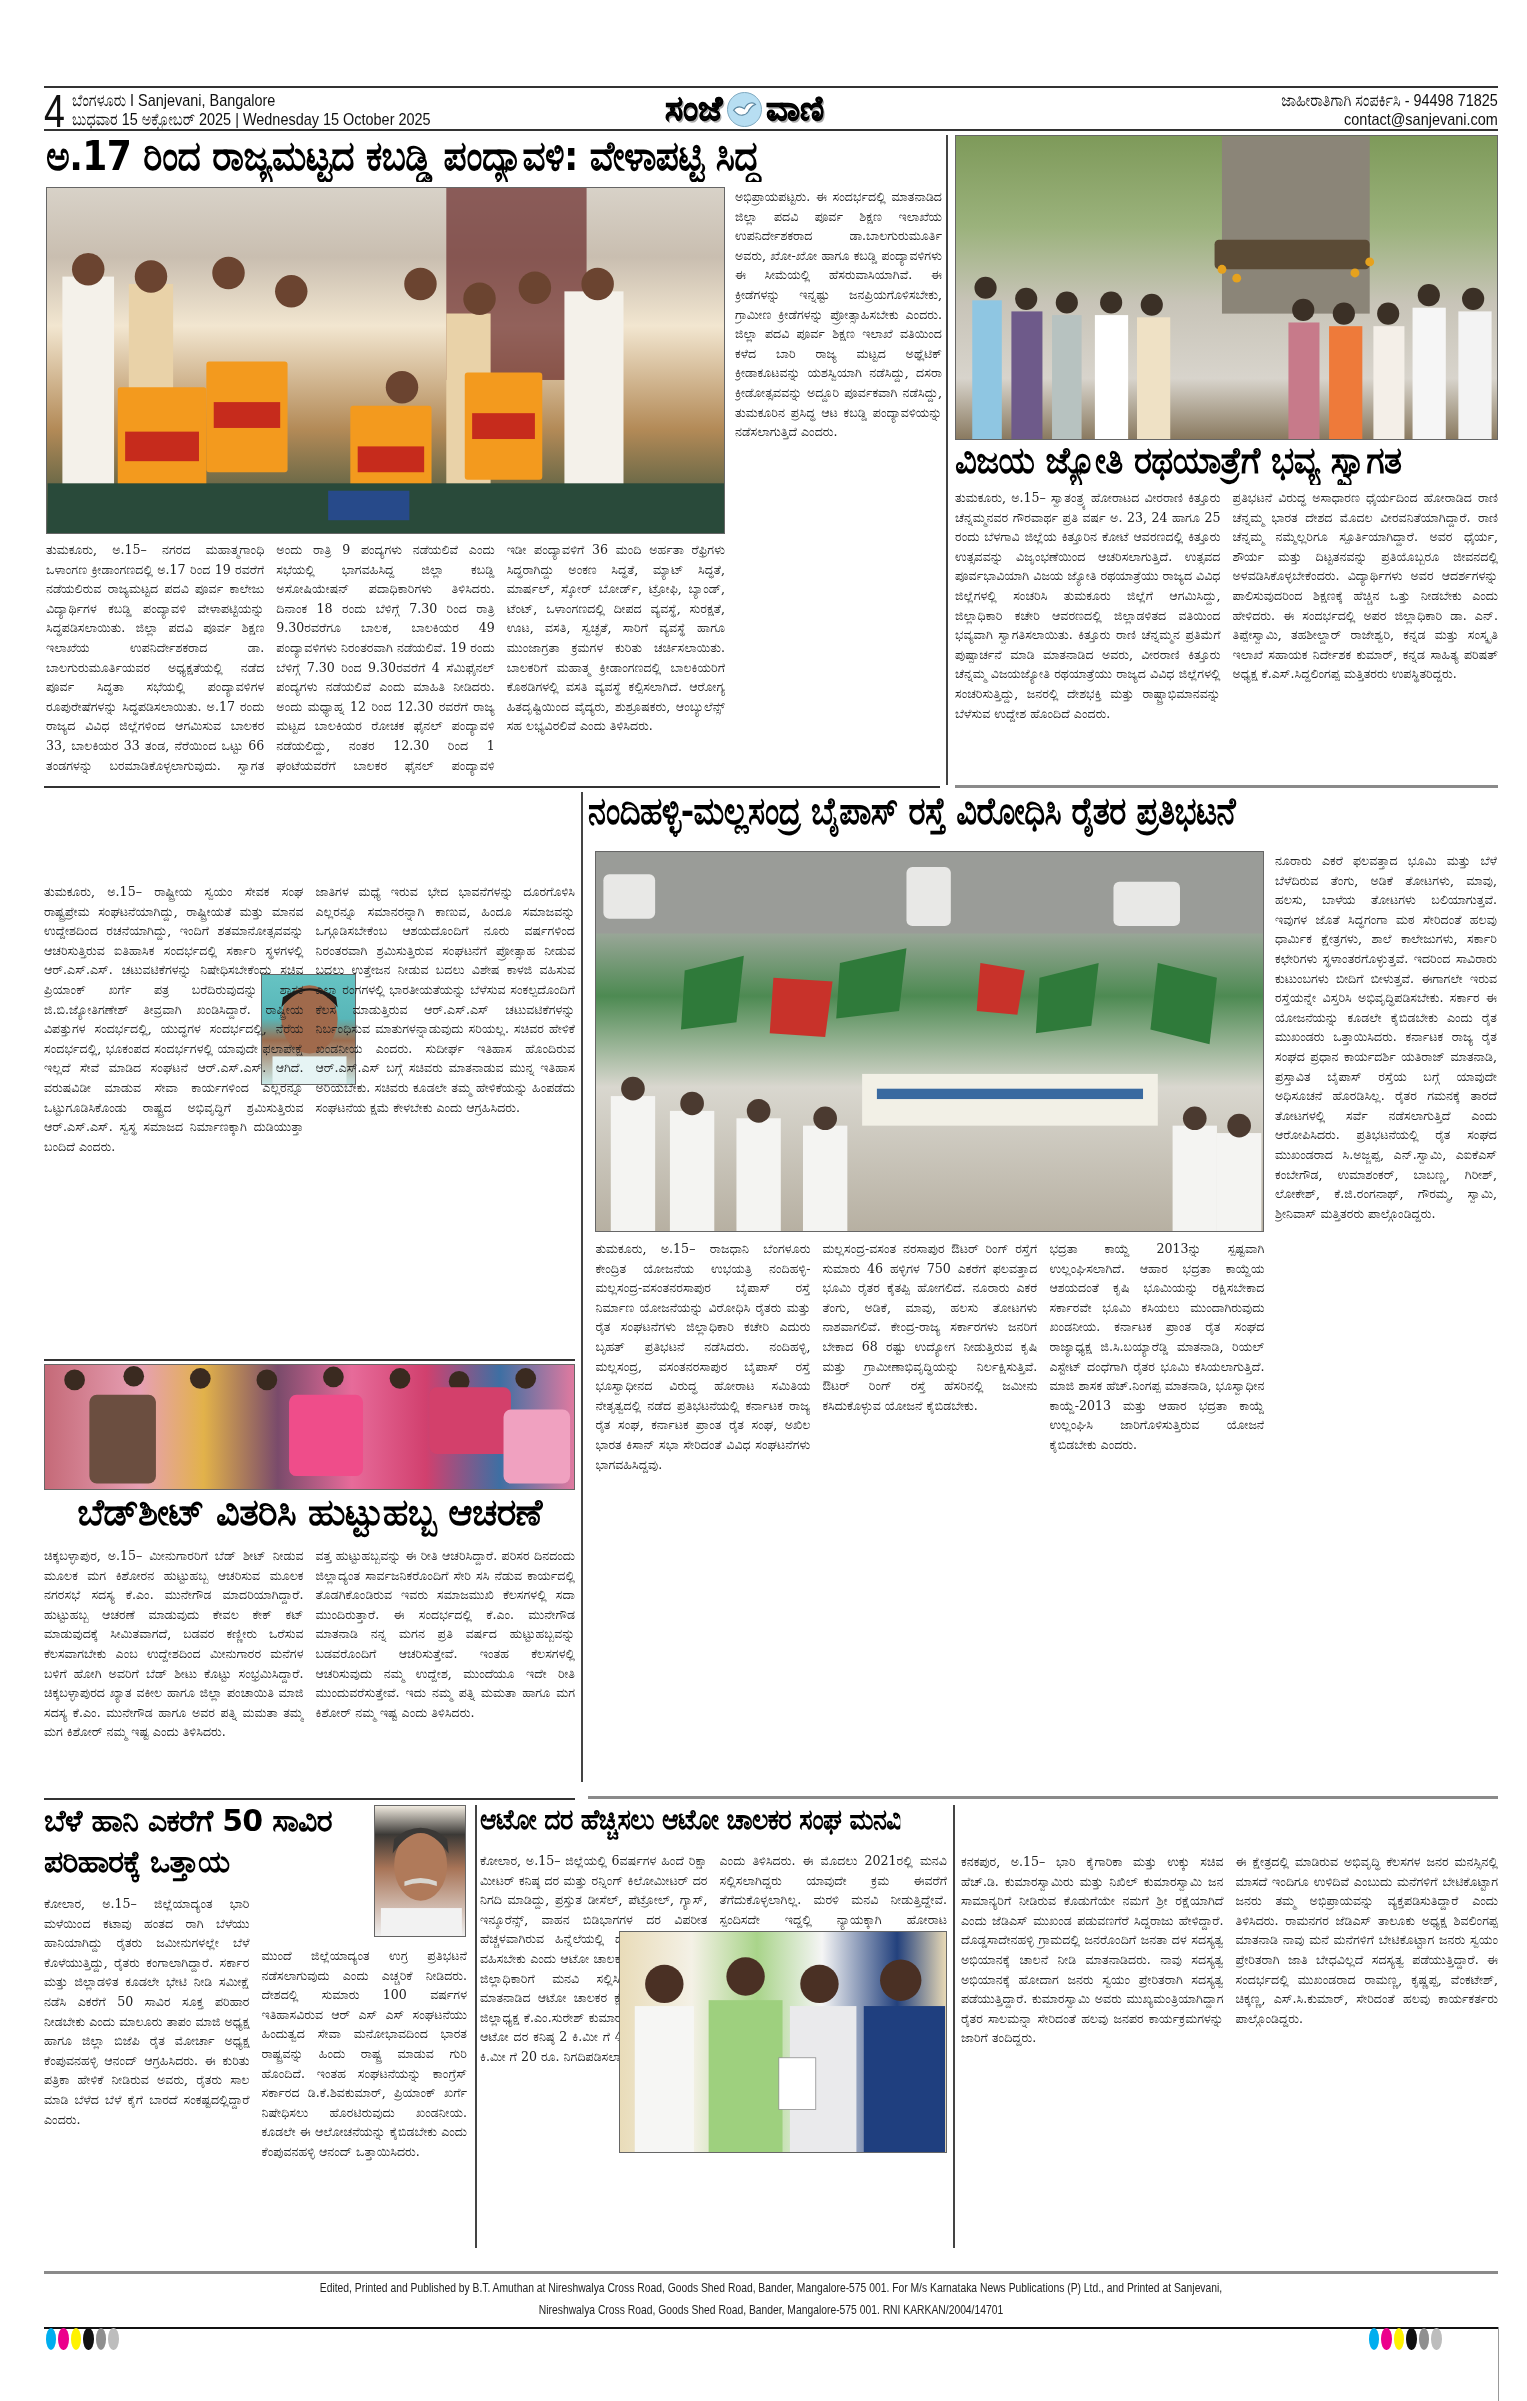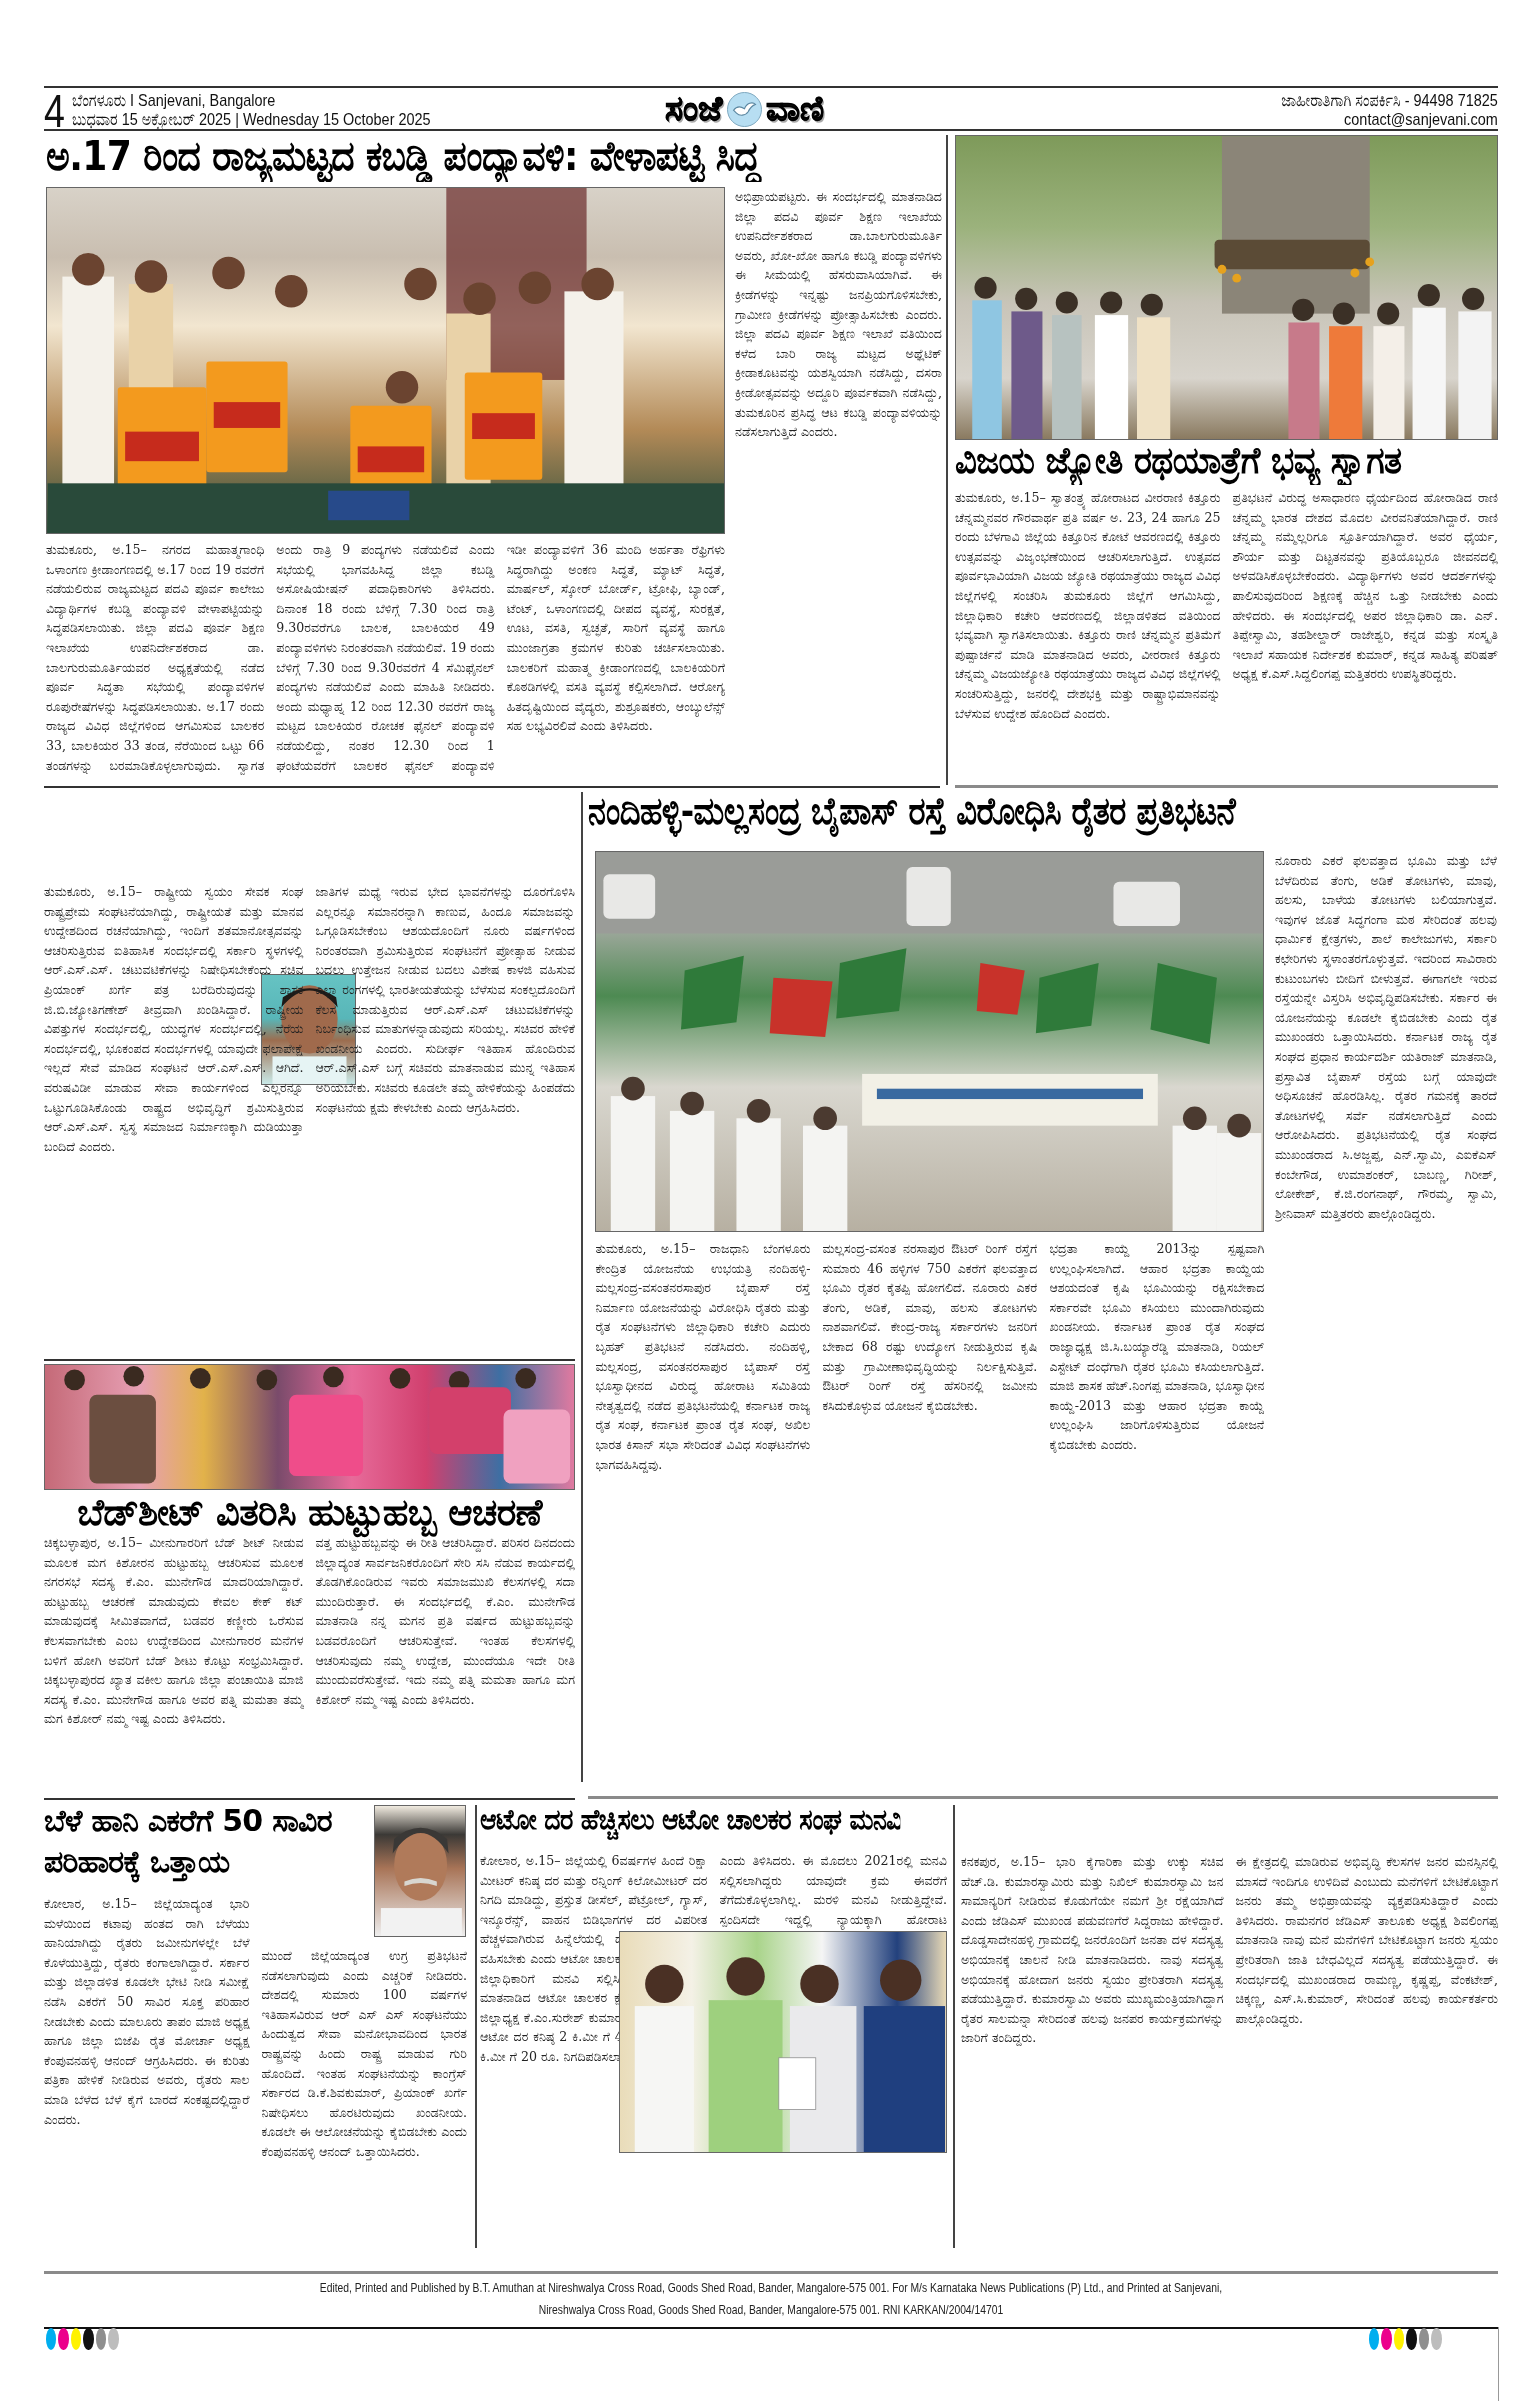--- a/index.html
+++ b/index.html
@@ -239,21 +239,21 @@
           <circle cx="560" cy="22" r="14"></circle>
           <circle cx="650" cy="18" r="14"></circle>
         </g>
       <rect x="60" y="40" width="90" height="120" rx="10" fill="#6b4e40"></rect>
       <rect x="330" y="40" width="100" height="110" rx="10" fill="#ef4d8a"></rect>
       <rect x="520" y="30" width="110" height="90" rx="10" fill="#d3406b"></rect>
       <rect x="620" y="60" width="90" height="100" rx="10" fill="#f0a1c0"></rect>
     </svg>
   </div>
   <div class="hl" style="position:absolute; left:0; top:130px; font-size:37px; height:46px; width:531px; text-align:center;">ಬೆಡ್‌ಶೀಟ್ ವಿತರಿಸಿ ಹುಟ್ಟುಹಬ್ಬ ಆಚರಣೆ</div>
-  <div class="cols" style="position:absolute; left:0; top:169px; width:531px; height:232px;">
+  <div class="cols" style="position:absolute; left:0; top:182px; width:531px; height:232px;">
     <div class="txt">ಚಿಕ್ಕಬಳ್ಳಾಪುರ, ಅ.15– ಮೀನುಗಾರರಿಗೆ ಬೆಡ್ ಶೀಟ್ ನೀಡುವ ಮೂಲಕ ಮಗ ಕಿಶೋರನ ಹುಟ್ಟುಹಬ್ಬ ಆಚರಿಸುವ ಮೂಲಕ ನಗರಸಭೆ ಸದಸ್ಯ ಕೆ.ಎಂ. ಮುನೇಗೌಡ ಮಾದರಿಯಾಗಿದ್ದಾರೆ. ಹುಟ್ಟುಹಬ್ಬ ಆಚರಣೆ ಮಾಡುವುದು ಕೇವಲ ಕೇಕ್ ಕಟ್ ಮಾಡುವುದಕ್ಕೆ ಸೀಮಿತವಾಗದೆ, ಬಡವರ ಕಣ್ಣೀರು ಒರೆಸುವ ಕೆಲಸವಾಗಬೇಕು ಎಂಬ ಉದ್ದೇಶದಿಂದ ಮೀನುಗಾರರ ಮನೆಗಳ ಬಳಿಗೆ ಹೋಗಿ ಅವರಿಗೆ ಬೆಡ್ ಶೀಟು ಕೊಟ್ಟು ಸಂಭ್ರಮಿಸಿದ್ದಾರೆ. ಚಿಕ್ಕಬಳ್ಳಾಪುರದ ಖ್ಯಾತ ವಕೀಲ ಹಾಗೂ ಜಿಲ್ಲಾ ಪಂಚಾಯಿತಿ ಮಾಜಿ ಸದಸ್ಯ ಕೆ.ಎಂ. ಮುನೇಗೌಡ ಹಾಗೂ ಅವರ ಪತ್ನಿ ಮಮತಾ ತಮ್ಮ ಮಗ ಕಿಶೋರ್ ನಮ್ಮ ಇಷ್ಟ ಎಂದು ತಿಳಿಸಿದರು.</div>
     <div class="txt">ವತ್ತ ಹುಟ್ಟುಹಬ್ಬವನ್ನು ಈ ರೀತಿ ಆಚರಿಸಿದ್ದಾರೆ. ಪರಿಸರ ದಿನದಂದು ಜಿಲ್ಲಾದ್ಯಂತ ಸಾರ್ವಜನಿಕರೊಂದಿಗೆ ಸೇರಿ ಸಸಿ ನೆಡುವ ಕಾರ್ಯದಲ್ಲಿ ತೊಡಗಿಕೊಂಡಿರುವ ಇವರು ಸಮಾಜಮುಖಿ ಕೆಲಸಗಳಲ್ಲಿ ಸದಾ ಮುಂದಿರುತ್ತಾರೆ. ಈ ಸಂದರ್ಭದಲ್ಲಿ ಕೆ.ಎಂ. ಮುನೇಗೌಡ ಮಾತನಾಡಿ ನನ್ನ ಮಗನ ಪ್ರತಿ ವರ್ಷದ ಹುಟ್ಟುಹಬ್ಬವನ್ನು ಬಡವರೊಂದಿಗೆ ಆಚರಿಸುತ್ತೇವೆ. ಇಂತಹ ಕೆಲಸಗಳಲ್ಲಿ ಆಚರಿಸುವುದು ನಮ್ಮ ಉದ್ದೇಶ, ಮುಂದೆಯೂ ಇದೇ ರೀತಿ ಮುಂದುವರೆಸುತ್ತೇವೆ. ಇದು ನಮ್ಮ ಪತ್ನಿ ಮಮತಾ ಹಾಗೂ ಮಗ ಕಿಶೋರ್ ನಮ್ಮ ಇಷ್ಟ ಎಂದು ತಿಳಿಸಿದರು.</div>
   </div>
 </div>
 
 <div class="rule thin" style="left:44px; top:1798px; width:531px;"></div>
 <div class="rule grey" style="left:588px; top:1796px; width:910px;"></div>
 
 <div class="abs" style="left:44px; top:1805px; width:423px; height:443px;">
   <div class="hl" style="font-size:30px; height:41px; width:318px;">ಬೆಳೆ ಹಾನಿ ಎಕರೆಗೆ 50 ಸಾವಿರ</div>

